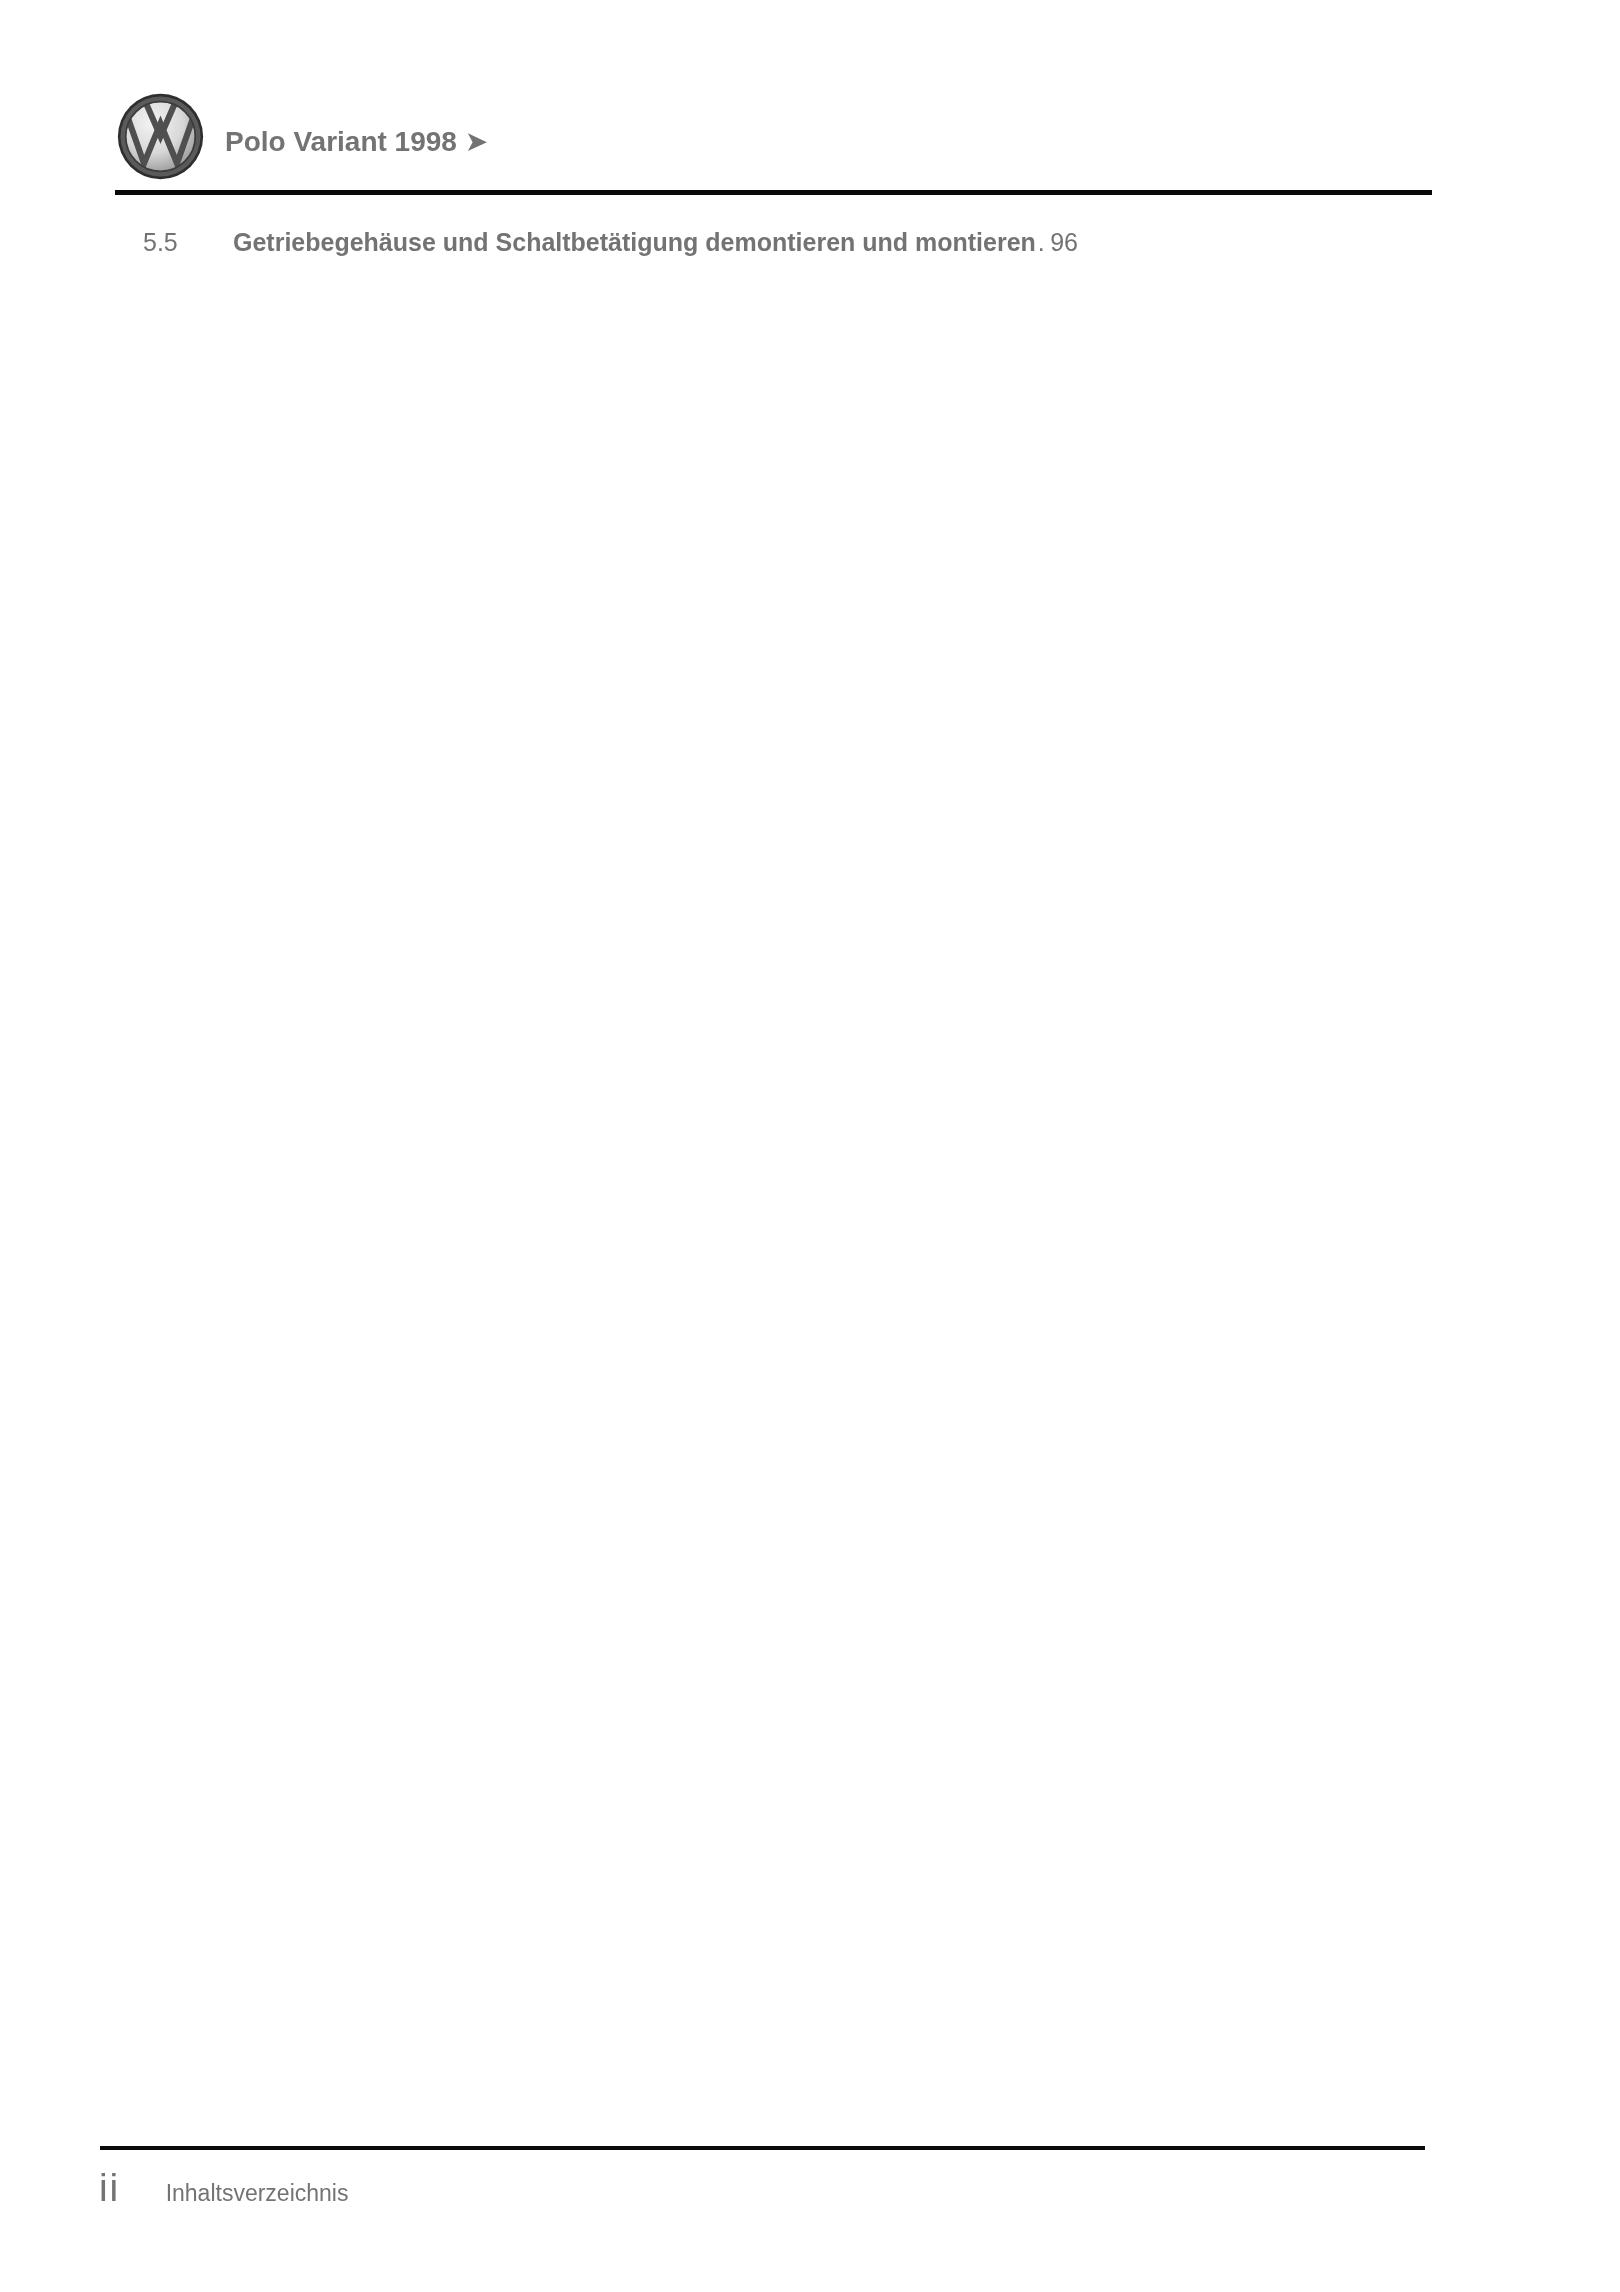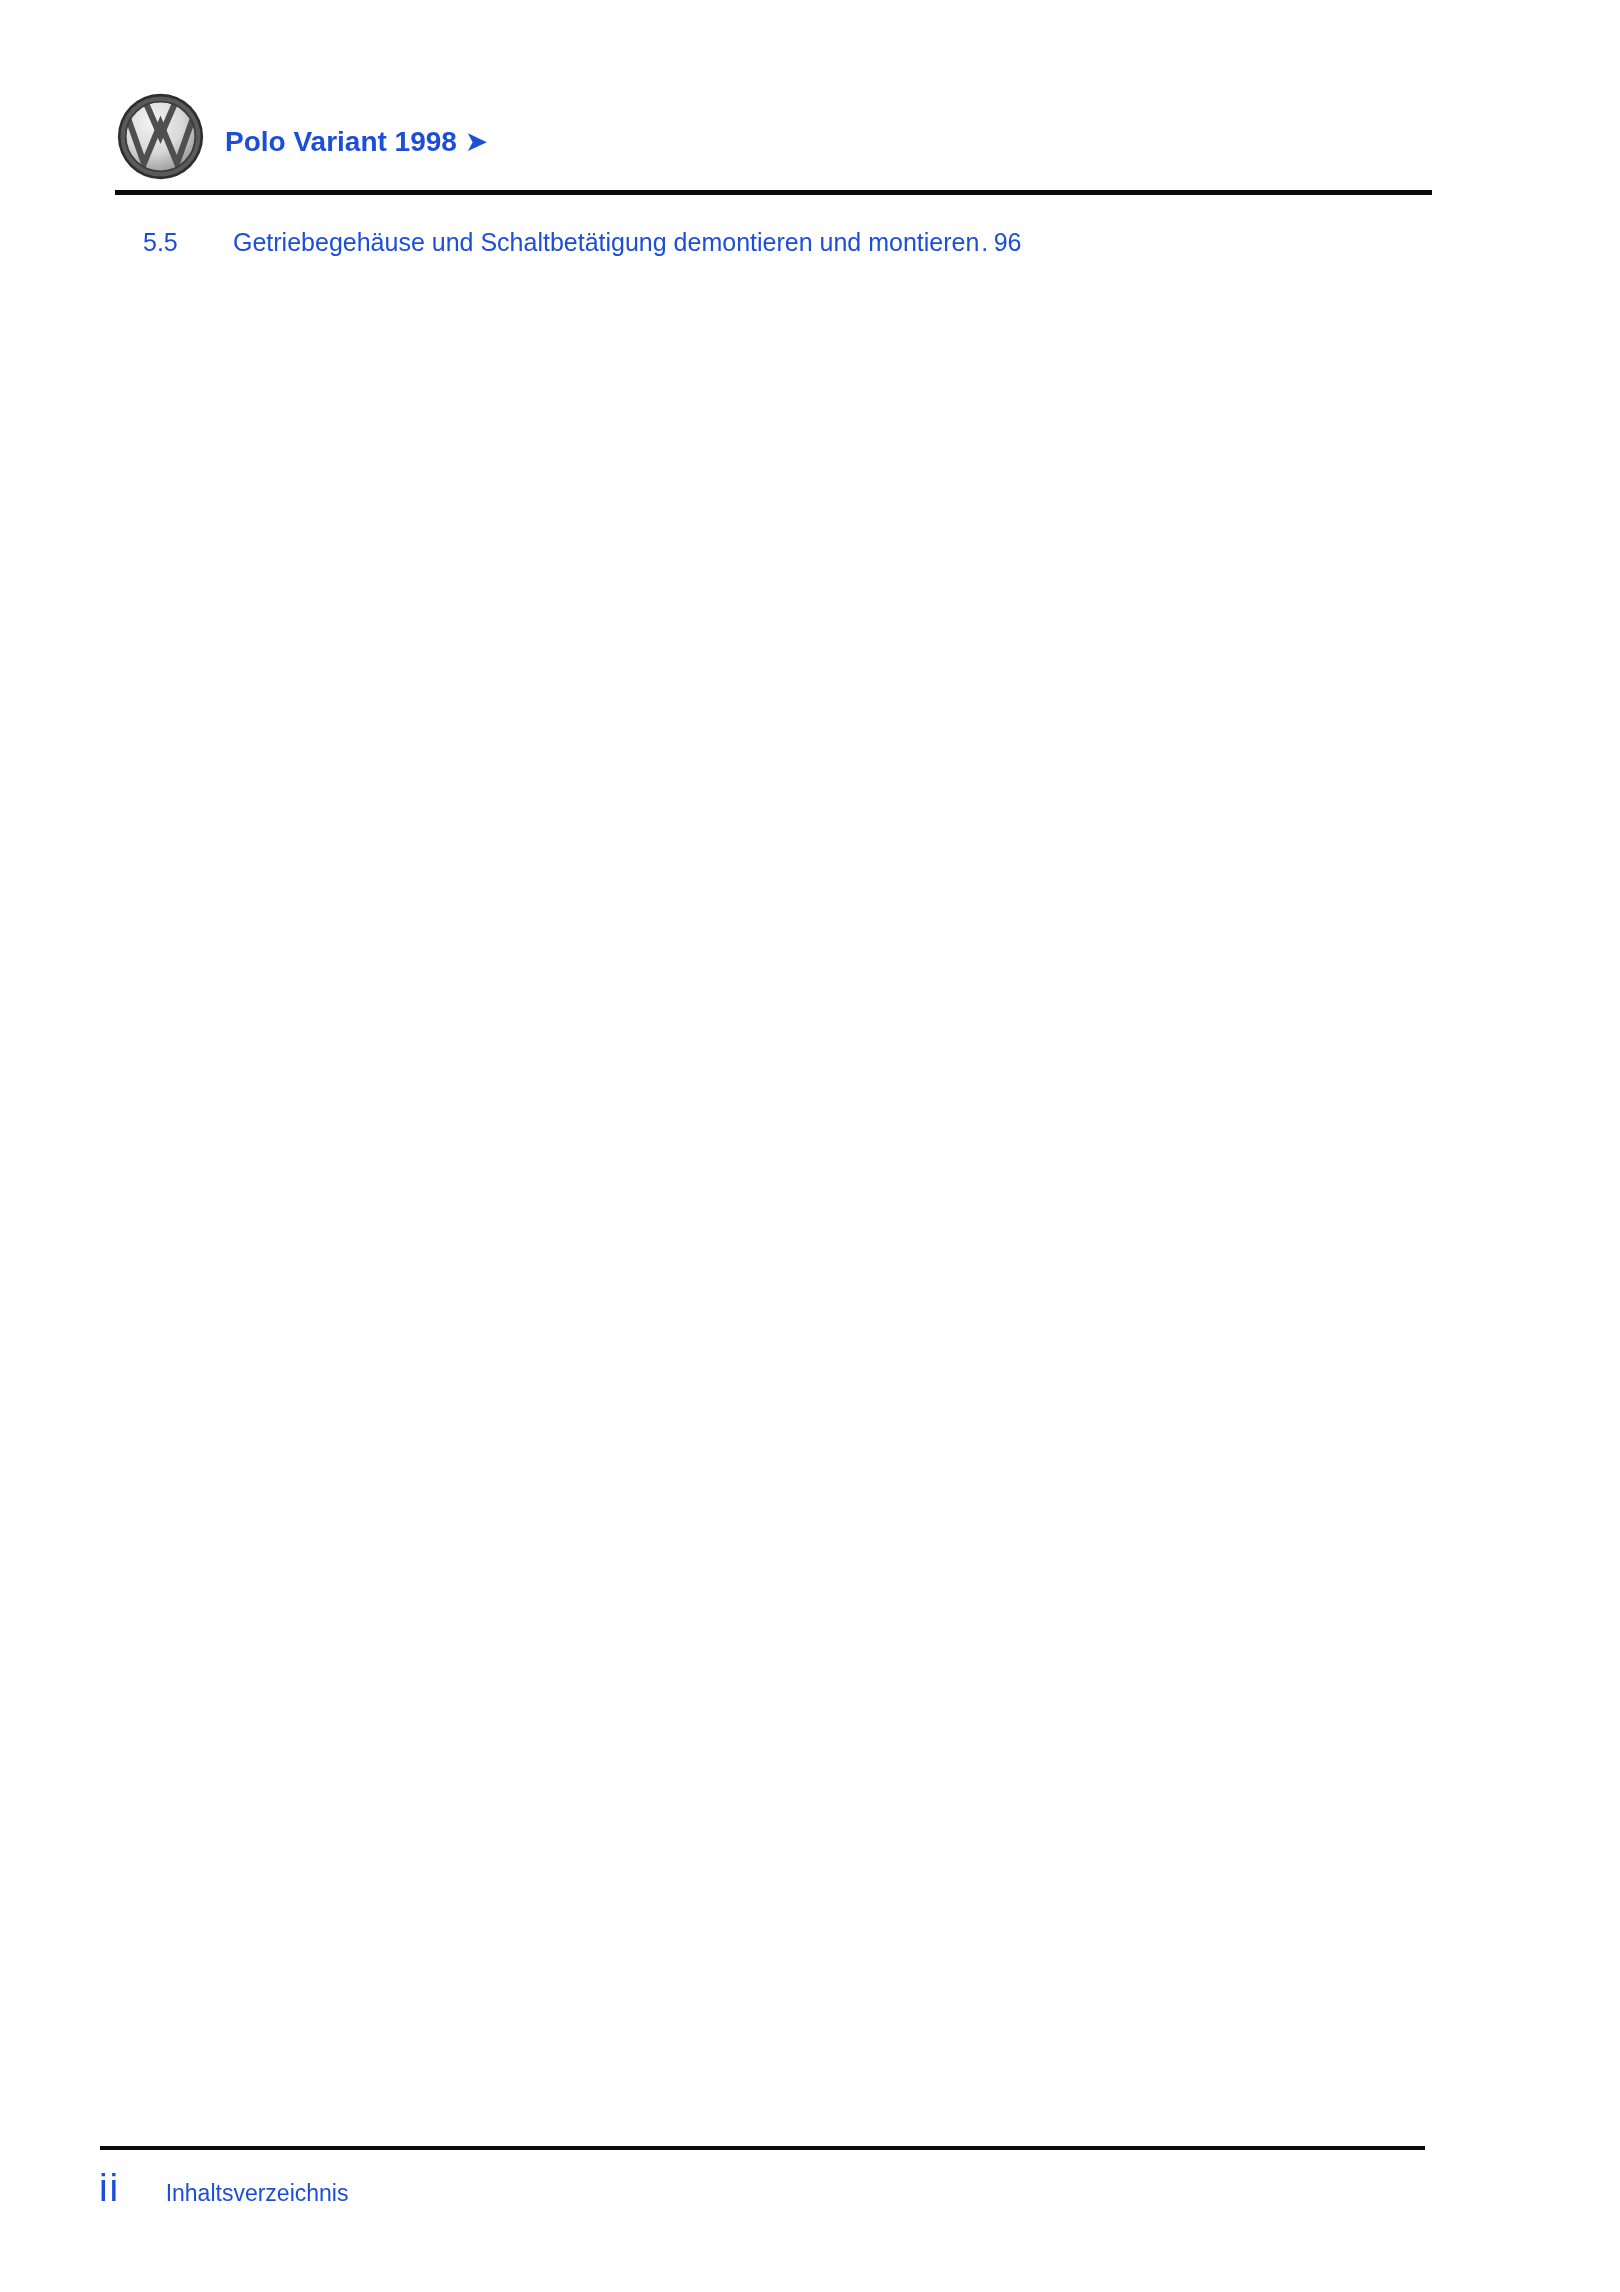--- a/index.html
+++ b/index.html
@@ -3,21 +3,21 @@
 <meta charset="utf-8">
 <style>
   * { box-sizing: border-box; }
   html, body { margin: 0; padding: 0; background: #888; }
   .page {
     position: relative;
     width: 1620px; height: 2293px;
     margin: 0 auto;
     background: #ffffff;
     font-family: "Liberation Sans", "DejaVu Sans", sans-serif;
-    color: #1d4ed8;
+    color: #737373;
     overflow: hidden;
   }
 
   
   .logo {
     position: absolute; left: 117px; top: 93px;
     width: 87px; height: 87px;
   }
   .header-text {
     position: absolute; left: 225px; top: 125px;
@@ -32,21 +32,21 @@
   
   .toc {
     position: absolute; left: 115px; top: 227px;
     width: 1318px;
   }
   .row {
     display: flex; align-items: baseline;
     font-size: 25px; line-height: 31px;
   }
   .row .num { flex: 0 0 90px; margin-left: 28px; }
-  .row .title { flex: 0 1 auto; white-space: nowrap; }
+  .row .title { flex: 0 1 auto; white-space: nowrap; font-weight: bold; }
   .dots {
     flex: 1 1 auto; overflow: hidden; white-space: nowrap;
     min-width: 12.5px; margin-left: 1.8px;
   }
   .dots::after {
     content: "........................................................................................................................................................";
     letter-spacing: 6.3px;
   }
   .row .page, .line2 .page { flex: 0 0 auto; }
 

